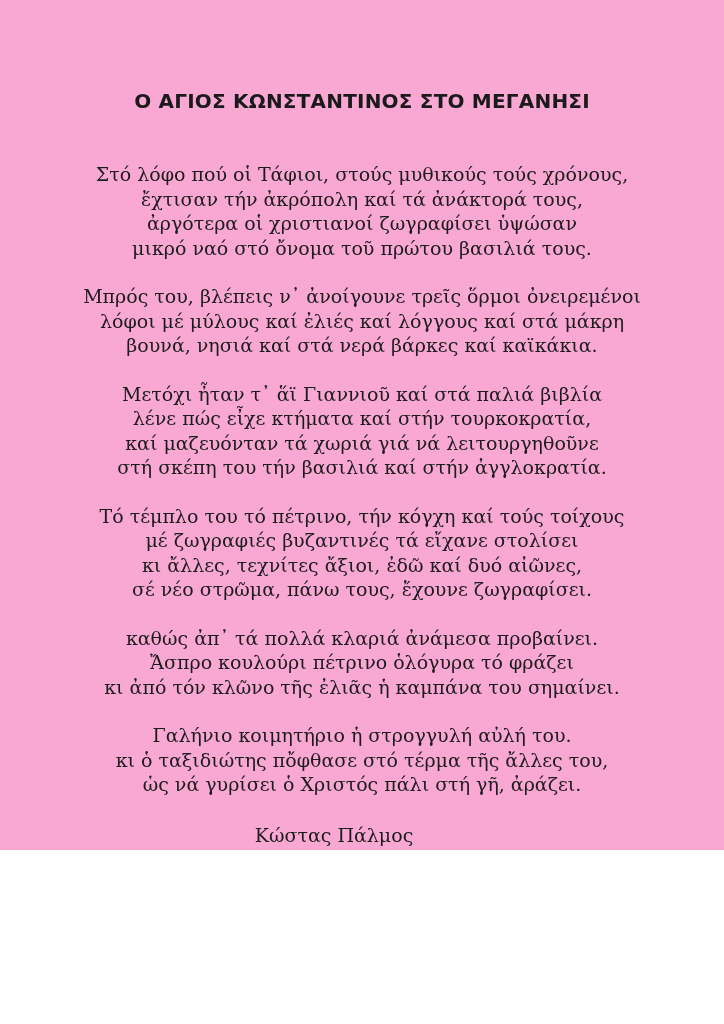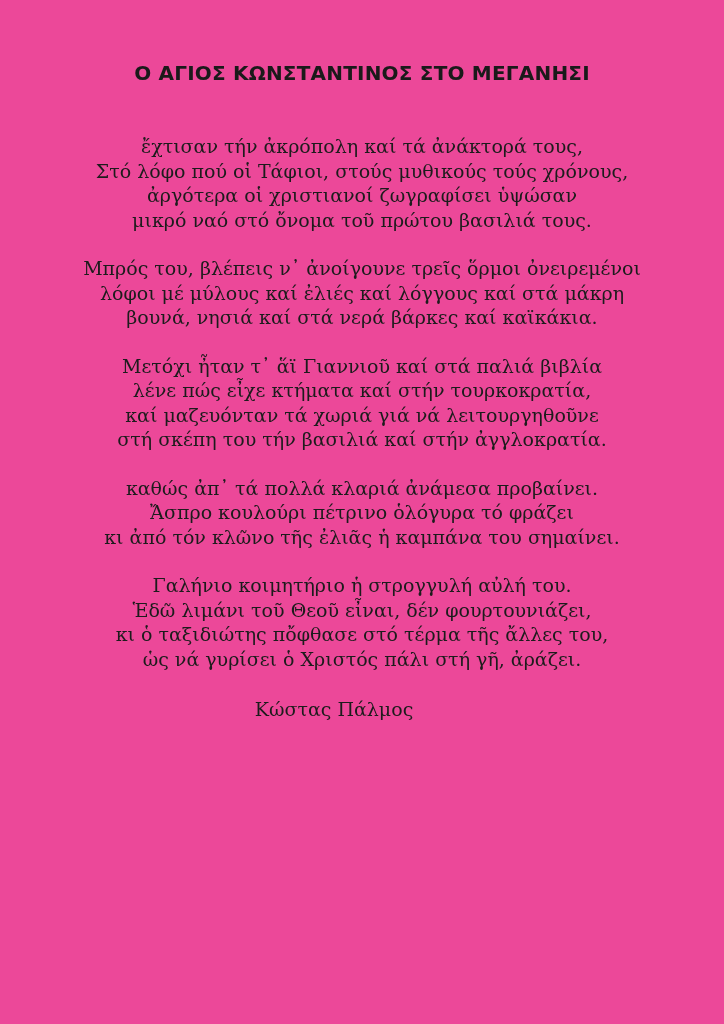--- a/index.html
+++ b/index.html
@@ -8,24 +8,24 @@
     background: #ffffff;
   }
   body {
     width: 724px;
     height: 1024px;
     overflow: hidden;
     position: relative;
   }
   .page {
     width: 724px;
-    height: 1024px;
-    background: #ec4899;
+    height: 850px;
+    background: #f9a8d4;
     box-sizing: border-box;
-    padding-top: 60px;
+    padding-top: 88px;
   }
   .title {
     text-align: center;
     font-family: "DejaVu Sans", "Liberation Sans", sans-serif;
     font-weight: bold;
     font-size: 20px;
     letter-spacing: 0.2px;
     color: #1a1a1a;
     line-height: 26px;
   }
@@ -55,49 +55,54 @@
 </head>
 <body>
 
 <div class="page">
 
   <div class="title">Ο ΑΓΙΟΣ ΚΩΝΣΤΑΝΤΙΝΟΣ ΣΤΟ ΜΕΓΑΝΗΣΙ</div>
 
   <div class="poem">
 
     <div class="stanza">
+      <div class="line">Στό λόφο πού οἱ Τάφιοι, στούς μυθικούς τούς χρόνους,</div>
       <div class="line">ἔχτισαν τήν ἀκρόπολη καί τά ἀνάκτορά τους,</div>
-      <div class="line">Στό λόφο πού οἱ Τάφιοι, στούς μυθικούς τούς χρόνους,</div>
       <div class="line">ἀργότερα οἱ χριστιανοί ζωγραφίσει ὑψώσαν</div>
       <div class="line">μικρό ναό στό ὄνομα τοῦ πρώτου βασιλιά τους.</div>
     </div>
 
     <div class="stanza">
       <div class="line">Μπρός του, βλέπεις ν᾽ ἀνοίγουνε τρεῖς ὅρμοι ὀνειρεμένοι</div>
       <div class="line">λόφοι μέ μύλους καί ἐλιές καί λόγγους καί στά μάκρη</div>
       <div class="line">βουνά, νησιά καί στά νερά βάρκες καί καϊκάκια.</div>
     </div>
 
     <div class="stanza">
       <div class="line">Μετόχι ἦταν τ᾽ ἅϊ Γιαννιοῦ καί στά παλιά βιβλία</div>
       <div class="line">λένε πώς εἶχε κτήματα καί στήν τουρκοκρατία,</div>
       <div class="line">καί μαζευόνταν τά χωριά γιά νά λειτουργηθοῦνε</div>
       <div class="line">στή σκέπη του τήν βασιλιά καί στήν ἀγγλοκρατία.</div>
     </div>
 
+    <div class="stanza">
+      <div class="line">Τό τέμπλο του τό πέτρινο, τήν κόγχη καί τούς τοίχους</div>
+      <div class="line">μέ ζωγραφιές βυζαντινές τά εἴχανε στολίσει</div>
+      <div class="line">κι ἄλλες, τεχνίτες ἄξιοι, ἐδῶ καί δυό αἰῶνες,</div>
+      <div class="line">σέ νέο στρῶμα, πάνω τους, ἔχουνε ζωγραφίσει.</div>
+    </div>
 
     <div class="stanza">
       <div class="line">καθώς ἀπ᾽ τά πολλά κλαριά ἀνάμεσα προβαίνει.</div>
       <div class="line">Ἄσπρο κουλούρι πέτρινο ὁλόγυρα τό φράζει</div>
       <div class="line">κι ἀπό τόν κλῶνο τῆς ἐλιᾶς ἡ καμπάνα του σημαίνει.</div>
     </div>
 
     <div class="stanza">
       <div class="line">Γαλήνιο κοιμητήριο ἡ στρογγυλή αὐλή του.</div>
-      <div class="line">Ἑδῶ λιμάνι τοῦ Θεοῦ εἶναι, δέν φουρτουνιάζει,</div>
       <div class="line">κι ὁ ταξιδιώτης πὄφθασε στό τέρμα τῆς ἄλλες του,</div>
       <div class="line">ὡς νά γυρίσει ὁ Χριστός πάλι στή γῆ, ἀράζει.</div>
     </div>
 
     <div class="author">Κώστας Πάλμος</div>
 
   </div>
 
 </div>
 

